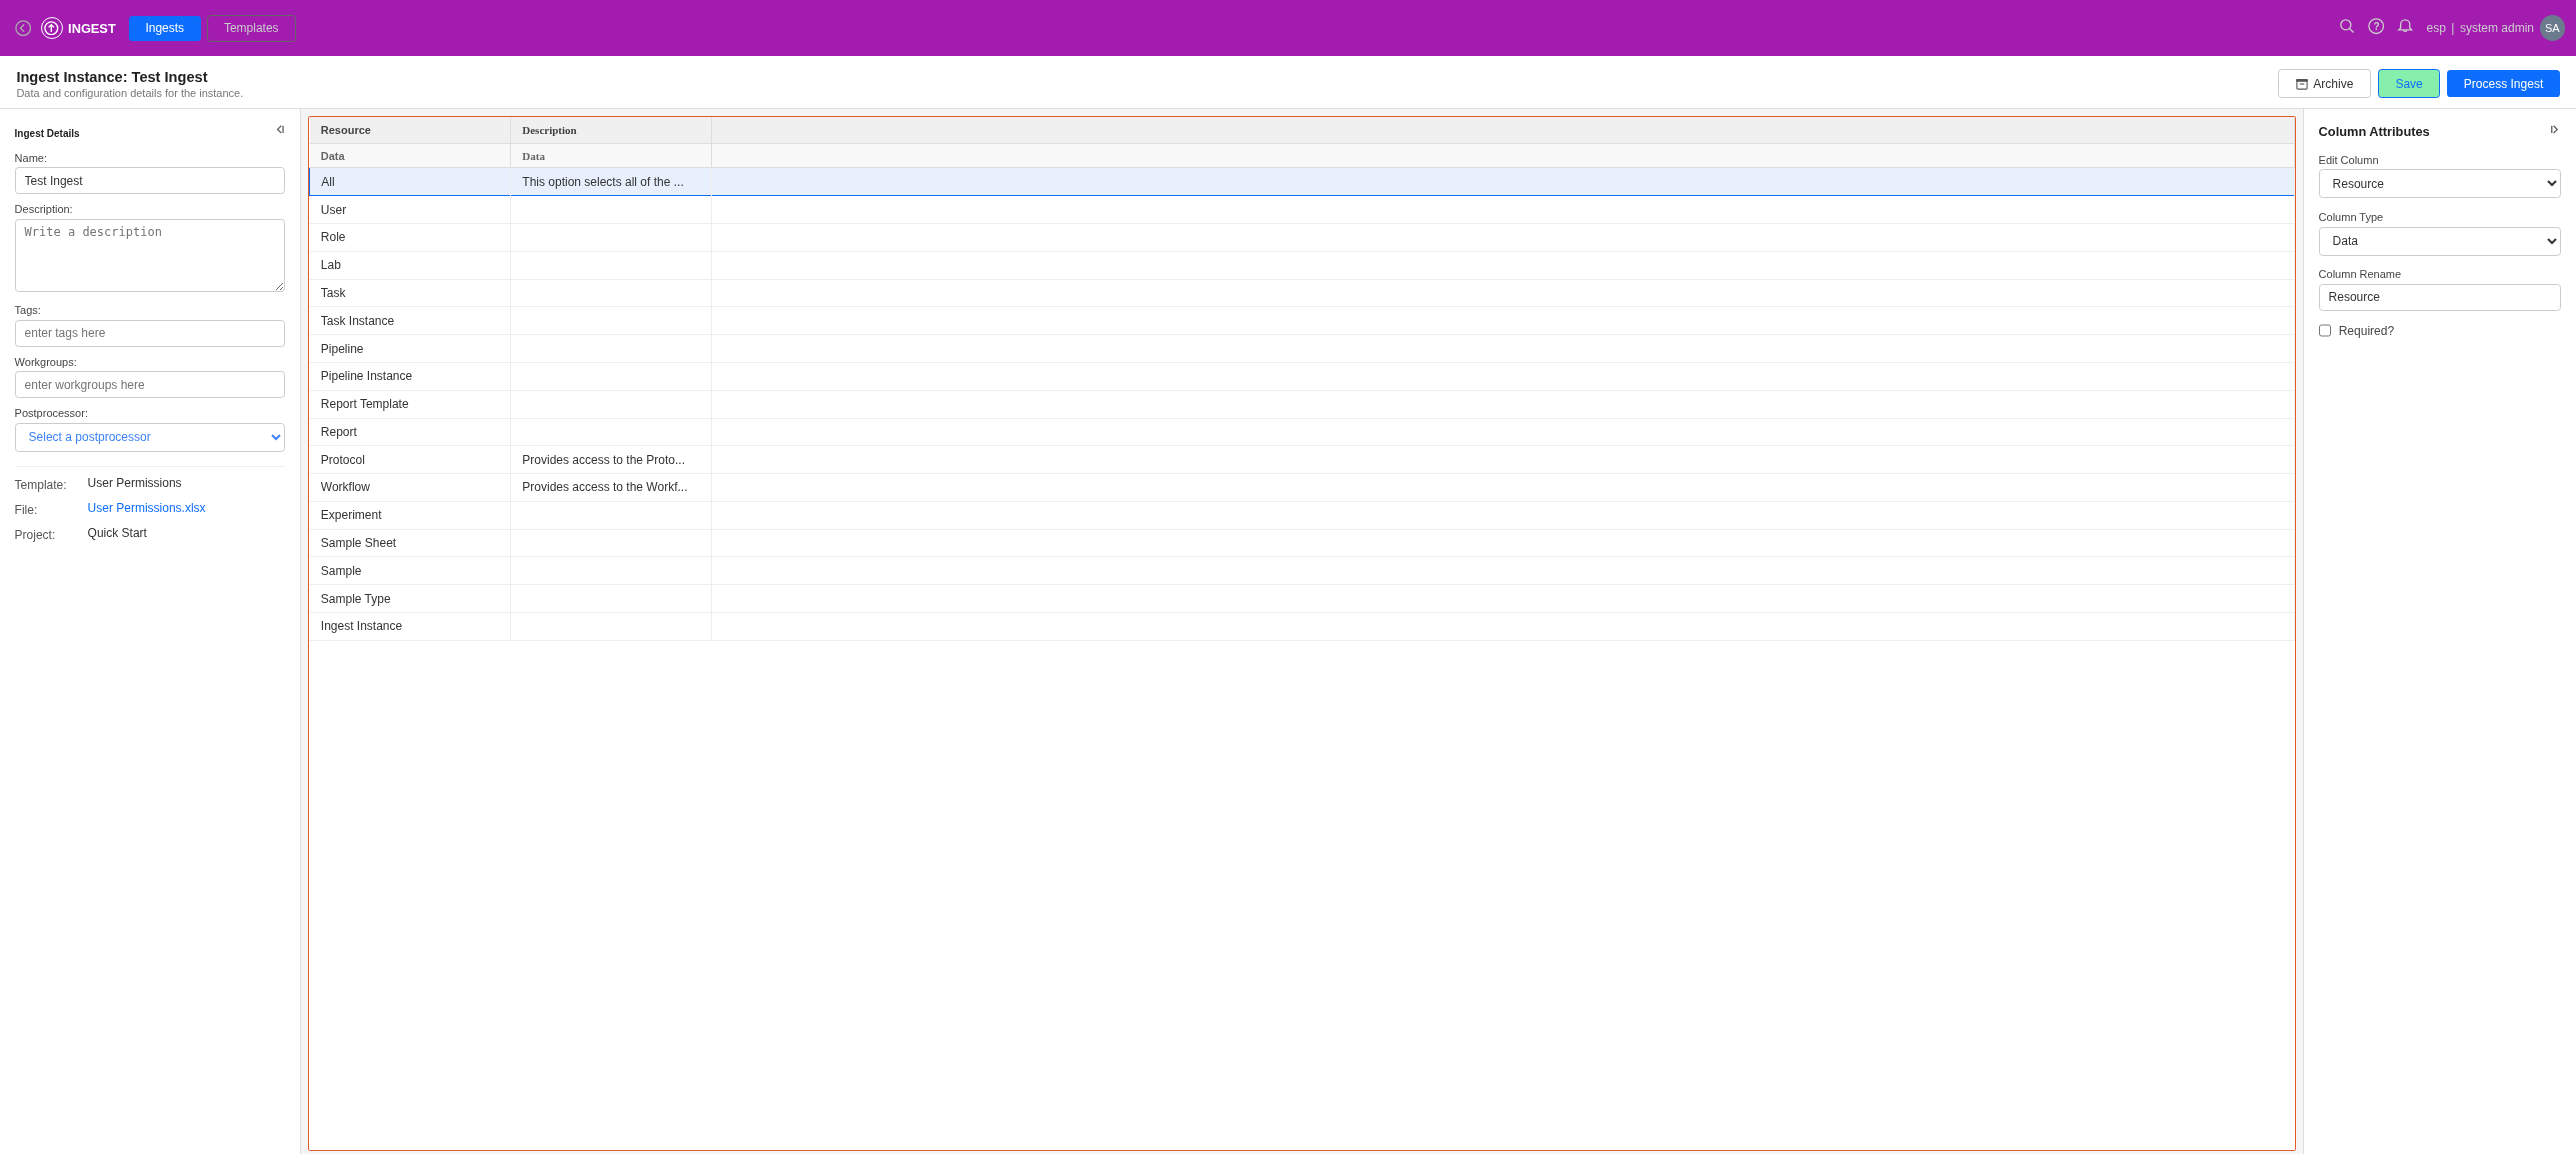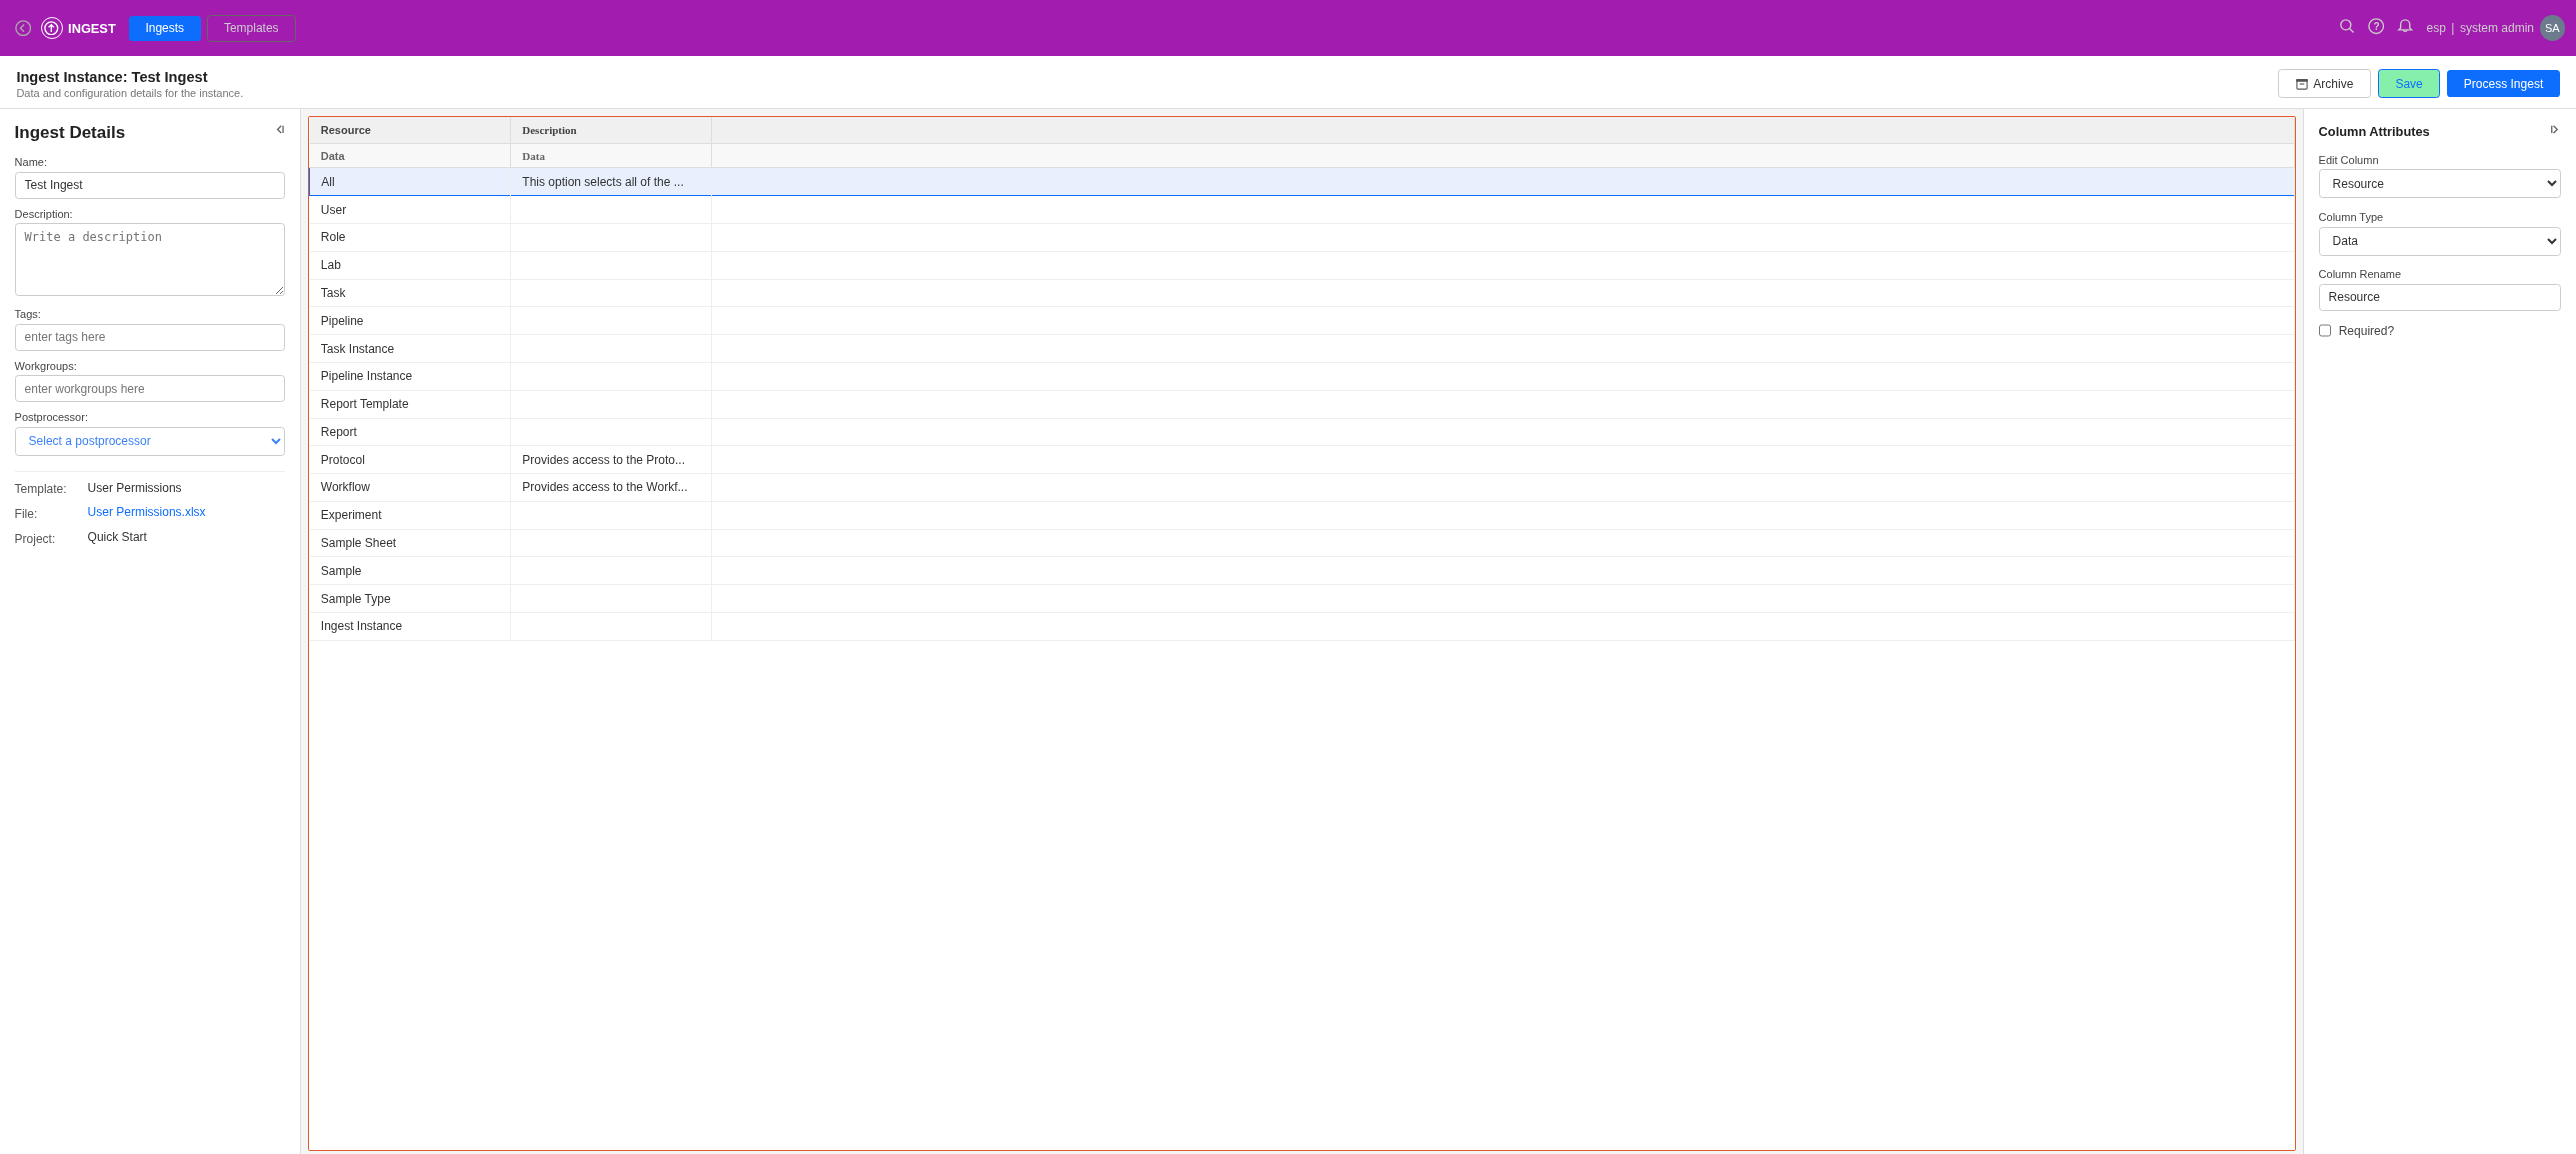--- a/index.html
+++ b/index.html
@@ -157,26 +157,26 @@
     .left-panel {
       width: 301px;
       min-width: 301px;
       background: #fff;
       border-right: 0.9px solid #ddd;
       padding: 14.6px;
       overflow-y: auto;
       position: relative;
     }
     .panel-title {
-      font-size: 17px;
+      font-size: 10px;
       font-weight: 600;
       color: #222;
       margin-bottom: 12.8px;
       display: flex;
-      align-items: flex-start;
+      align-items: flex-end;
       justify-content: space-between;
       gap: 22px;
     }
     .collapse-btn {
       background: none;
       border: none;
       cursor: pointer;
       color: #666;
       font-size: 12.8px;
     }
@@ -505,26 +505,26 @@
             <td>Lab</td>
             <td></td>
             <td></td>
           </tr>
           <tr>
             <td>Task</td>
             <td></td>
             <td></td>
           </tr>
           <tr>
+            <td>Task Instance</td>
+            <td></td>
+            <td></td>
+          </tr>
+          <tr>
             <td>Pipeline</td>
-            <td></td>
-            <td></td>
-          </tr>
-          <tr>
-            <td>Task Instance</td>
             <td></td>
             <td></td>
           </tr>
           <tr>
             <td>Pipeline Instance</td>
             <td></td>
             <td></td>
           </tr>
           <tr>
             <td>Report Template</td>

